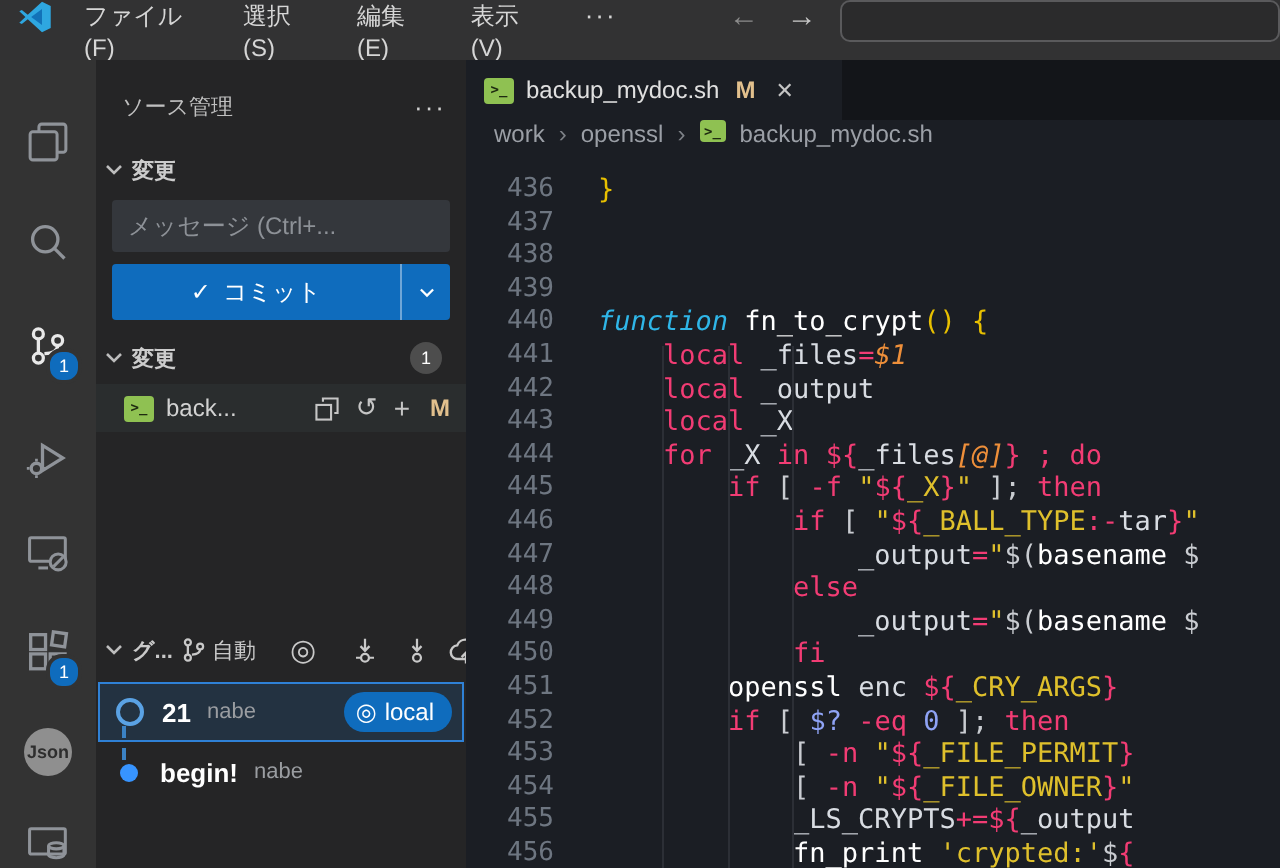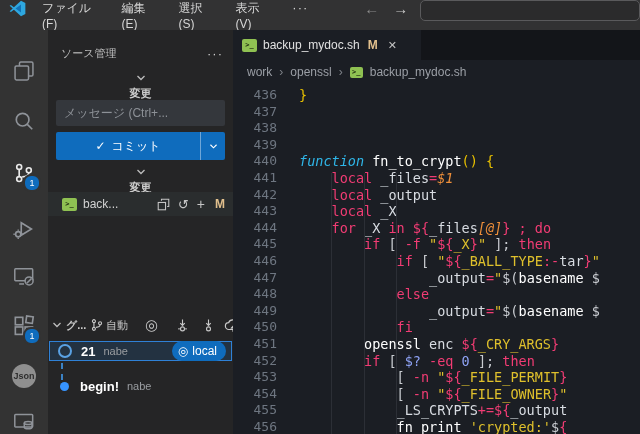--- a/index.html
+++ b/index.html
@@ -26,21 +26,21 @@
   .ab-item.active{color:#e9e9e9;}
   .ab-badge{position:absolute;right:7px;bottom:0px;min-width:14px;height:14px;border-radius:8px;
             background:#0f6cbd;color:#fff;font-size:9px;line-height:14px;text-align:center;border:2px solid #333;}
   .json-circle{width:24px;height:24px;border-radius:50%;background:#8f8f8f;color:#2e2e2e;
                font-size:9px;font-weight:bold;display:flex;align-items:center;justify-content:center;}
   
   .sidebar{position:relative;width:185px;background:#252526;flex:none;font-size:12px;}
   .s-title{position:absolute;top:16px;left:13px;right:10px;display:flex;align-items:center;font-size:11px;color:#bfbfbf;}
   .s-title .more{margin-left:auto;font-size:13px;color:#cfcfcf;letter-spacing:1px;}
   .sec-row{position:absolute;left:4px;right:4px;height:22px;display:flex;align-items:center;gap:4px;
-           font-size:11px;font-weight:bold;color:#cccccc;flex-direction:column;}
+           font-size:11px;font-weight:bold;color:#cccccc;}
   .chev{flex:none;color:#bdbdbd;}
   .msg-input{position:absolute;top:70px;left:8px;right:8px;height:26px;background:#34373c;border-radius:2px;
              display:flex;align-items:center;padding-left:8px;box-sizing:border-box;}
   .msg-input .ph{color:#8d9197;font-size:12px;white-space:nowrap;overflow:hidden;}
   .commit-btn{position:absolute;top:102px;left:8px;right:8px;height:28px;background:#0f6cbd;border-radius:2px;
               display:flex;align-items:stretch;color:#fff;}
   .commit-main{flex:1;display:flex;align-items:center;justify-content:center;gap:6px;font-size:12px;}
   .commit-drop{width:24px;border-left:1px solid rgba(255,255,255,.4);display:flex;align-items:center;justify-content:center;}
   .count-badge{margin-left:auto;margin-right:8px;min-width:16px;height:16px;border-radius:9px;background:#4d4d4d;
                color:#fff;font-size:9px;font-weight:normal;line-height:16px;text-align:center;}
@@ -63,21 +63,21 @@
   .ref-pill{margin-left:auto;margin-right:5px;height:20px;border-radius:11px;background:#0f6cbd;color:#fff;
             display:flex;align-items:center;gap:4px;padding:0 9px 0 6px;font-size:12px;}
   .ref-pill .tgt{font-size:12px;line-height:1;}
   .connector{position:absolute;left:13px;top:333px;height:17px;width:0;border-left:2px dashed #3b82c4;}
   
   .editor{position:relative;flex:1;background:#1b1e24;overflow:hidden;}
   .tabbar{height:30px;background:#131519;display:flex;}
   .tab{width:188px;background:#1b1e24;display:flex;align-items:center;gap:6px;padding:0 9px;box-sizing:border-box;}
   .tab-name{font-size:12px;color:#e0e0e0;white-space:nowrap;}
   .tab-close{margin-left:4px;color:#c4c4c4;font-size:11px;}
-  .breadcrumb{height:24px;display:flex;align-items:center;gap:7px;padding-left:14px;color:#9b9fa6;font-size:12px;}
+  .breadcrumb{height:24px;display:flex;align-items:flex-start;gap:7px;padding-left:14px;color:#9b9fa6;font-size:12px;}
   .bc-sep{color:#7d8187;}
   .code{position:absolute;top:54px;left:0;right:0;bottom:0;padding:3px 0 0 8px;}
   .code-line{display:flex;height:16.6px;}
   .ln{flex:none;width:36px;text-align:right;color:#6e7681;margin-right:22px;
       font:13px/16.6px "DejaVu Sans Mono",monospace;}
   .lc{white-space:pre;font:13.5px/16.6px "DejaVu Sans Mono",monospace;}
   .guide{position:absolute;top:89px;bottom:0;width:1px;background:#2c2f36;}
   .tk-c{color:#6f7a85}.tk-k{color:#f23c74}.tk-f{color:#ffffff}.tk-s{color:#dfc02c}
   .tk-v{color:#d8dce2}.tk-p{color:#c9ccd1}.tk-o{color:#ee8f3a;font-style:italic}
   .tk-b{color:#8fa3f5}.tk-y{color:#e8c000}.tk-fn{color:#2fb6e8;font-style:italic}
@@ -89,22 +89,22 @@
 
   <div class="titlebar">
     <span class="logo">
       <svg width="17" height="17" viewBox="0 0 16 16">
           <path fill="#2ea7e0" d="M11.3 0.8 4.6 6.9 1.8 4.7 0.6 5.3 3.5 8 0.6 10.7l1.2.6 2.8-2.2 6.7 6.1 4.1-2V2.8z"></path>
           <path fill="#1272b8" d="M11.3 4.2v7.6L6.2 8z"></path>
         </svg>
     </span>
     <nav class="menubar" id="menubar">
         <span class="menu-item">ファイル(F)</span>
+        <span class="menu-item">選択(S)</span>
         <span class="menu-item">編集(E)</span>
-        <span class="menu-item">選択(S)</span>
         <span class="menu-item">表示(V)</span>
       </nav>
     <span class="menu-more">···</span>
     <span class="nav">
       <span class="nav-arrow dim">←</span>
       <span class="nav-arrow">→</span>
     </span>
     <div class="searchbox"></div>
   </div>
 
@@ -257,21 +257,21 @@
         </span>
         <span class="gh" style="left:176px">
           <svg width="18" height="15" viewBox="0 0 18 15" fill="none" stroke="#c9c9c9" stroke-width="1.2">
             <path d="M5 11.5a3.4 3.4 0 0 1-.4-6.8 4.4 4.4 0 0 1 8.5.9A3 3 0 0 1 14.6 11.5z"></path>
               <path d="M9 13.8V8.6M6.8 10.6 9 8.4l2.2 2.2"></path>
           </svg>
         </span>
       </div>
 
       <div id="commit-list">
-          <div class="commit-row selected" style="top: 311px; height: 20px;">
+          <div class="commit-row selected" style="top: 311px; height: 30px;">
             <span class="dot-hollow"></span>
             <span class="c-msg">21</span>
             <span class="c-author">nabe</span>
             <span class="ref-pill">
               <span class="tgt">◎</span>
               <span>local</span>
             </span>
           </div>
           <div class="commit-row" style="top: 342px; height: 28px;">
             <span class="dot-filled"></span>

